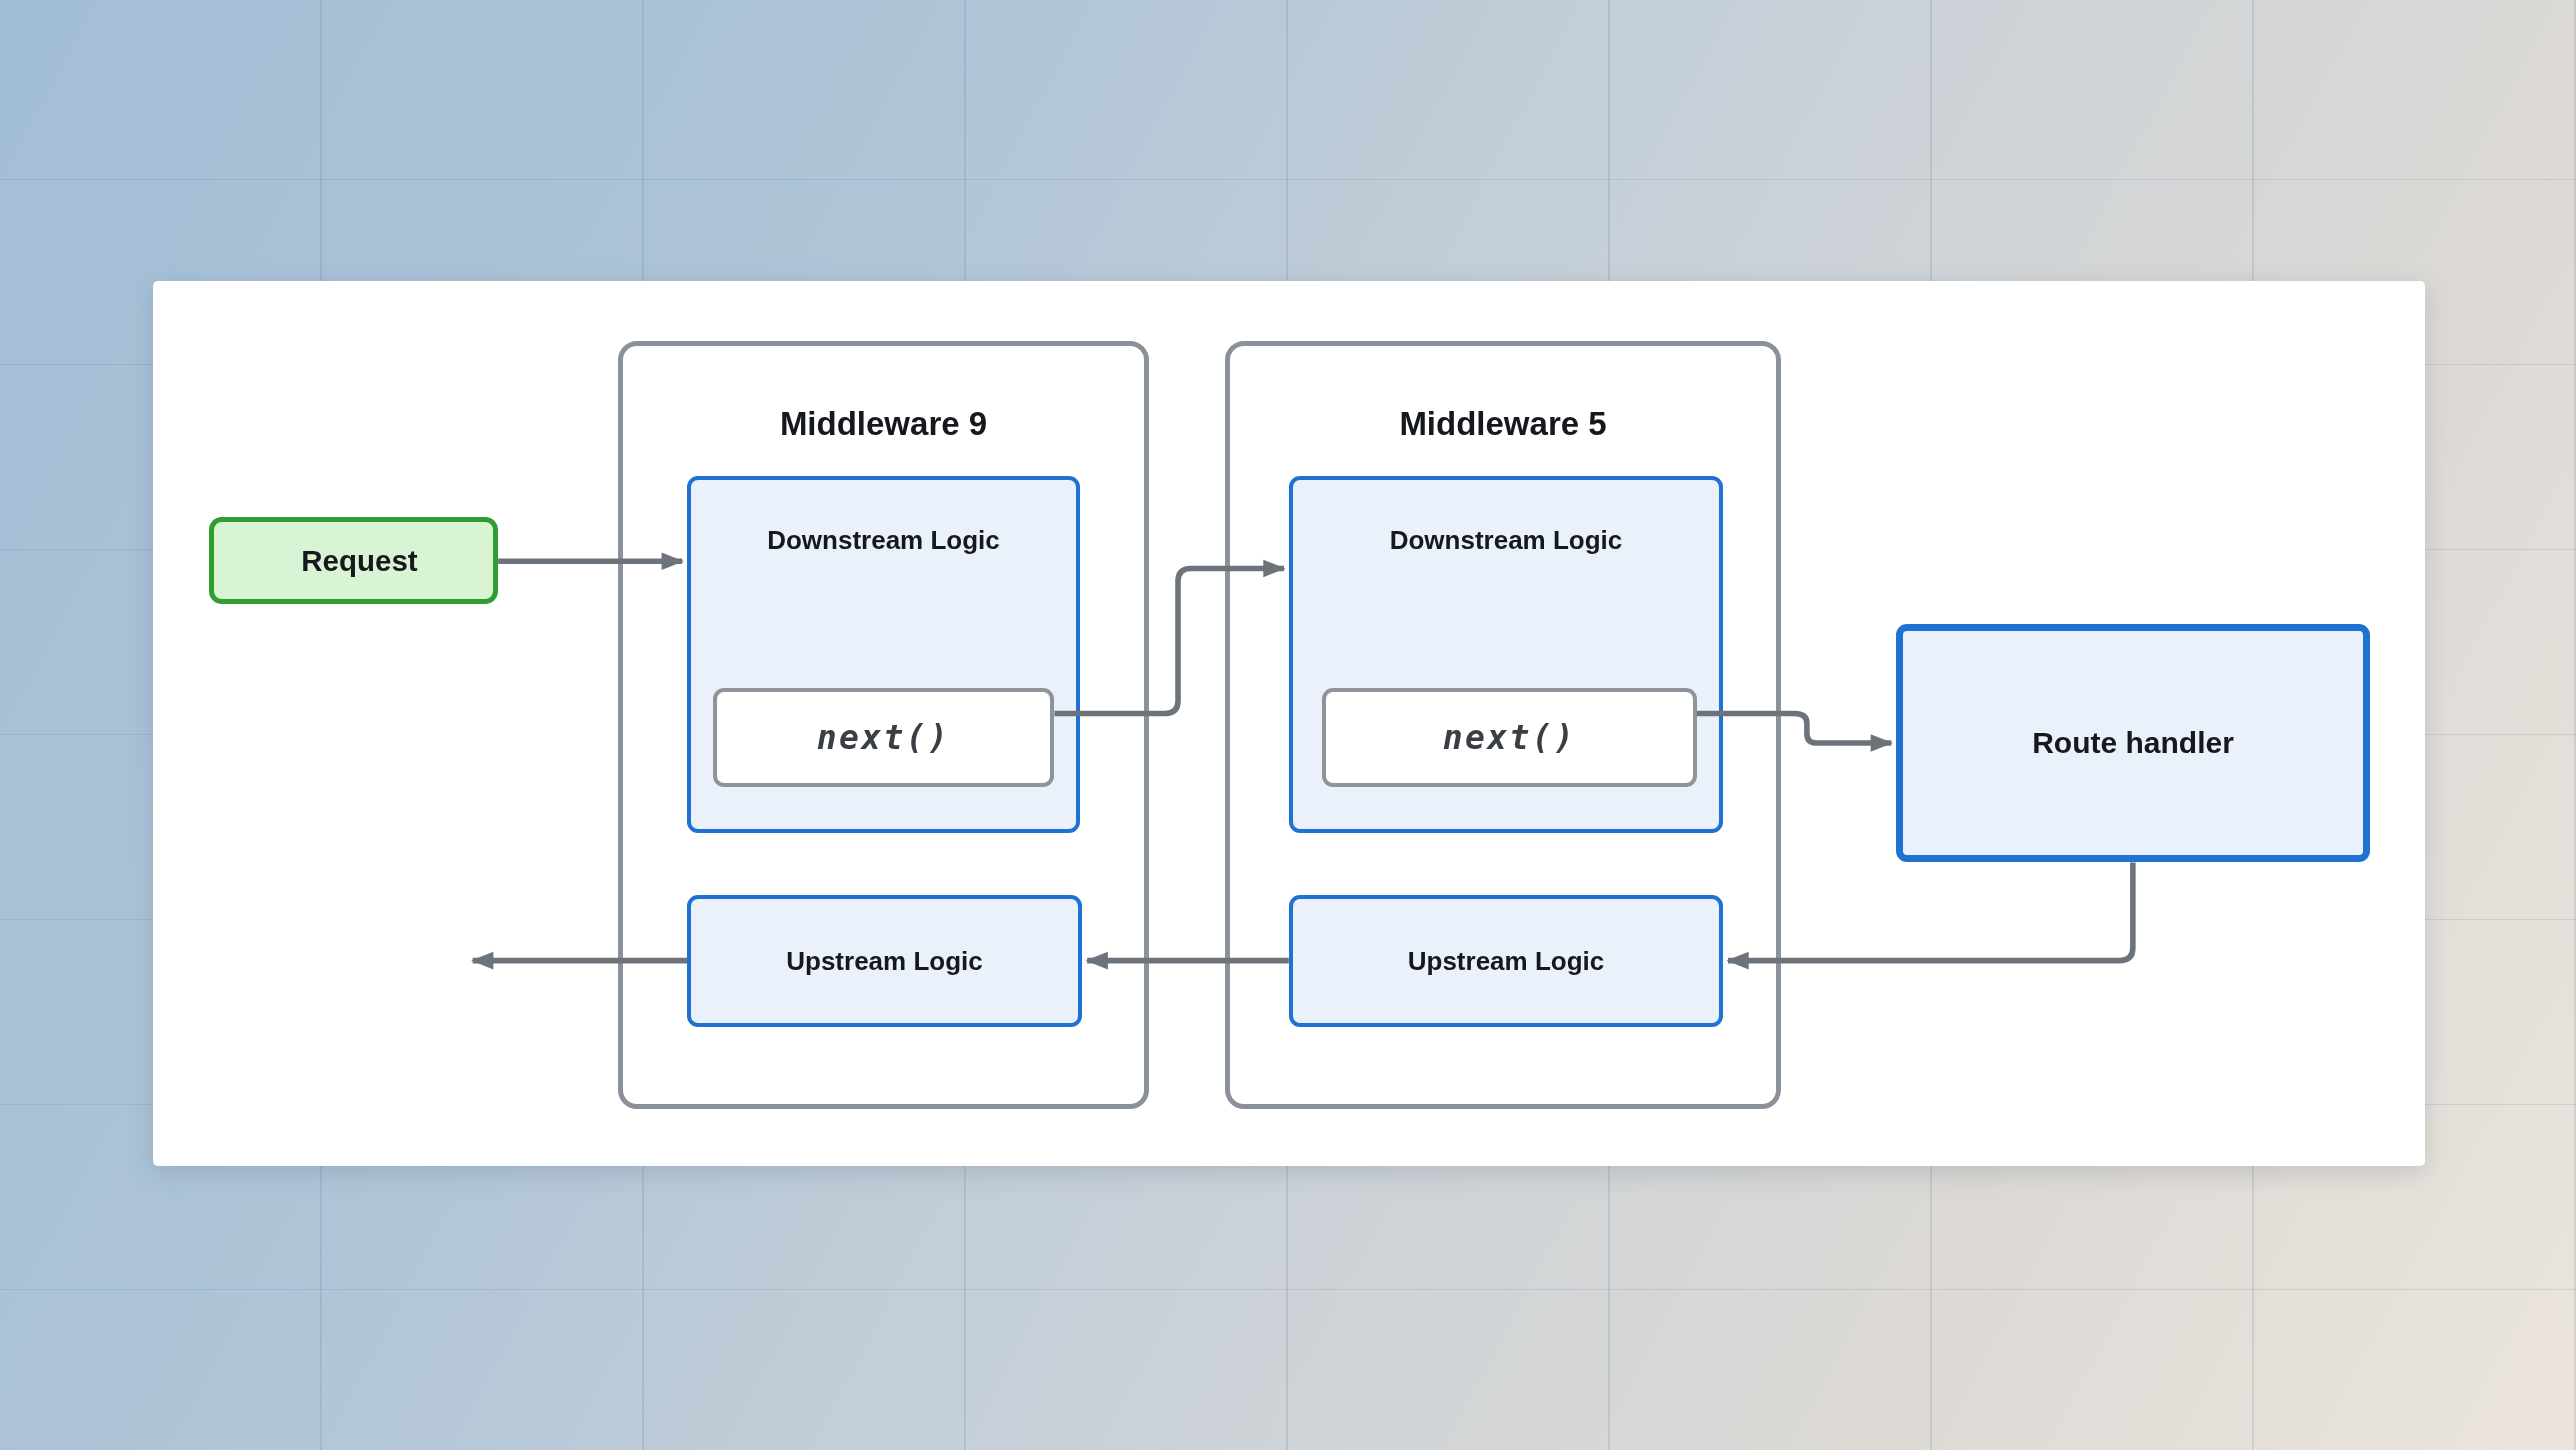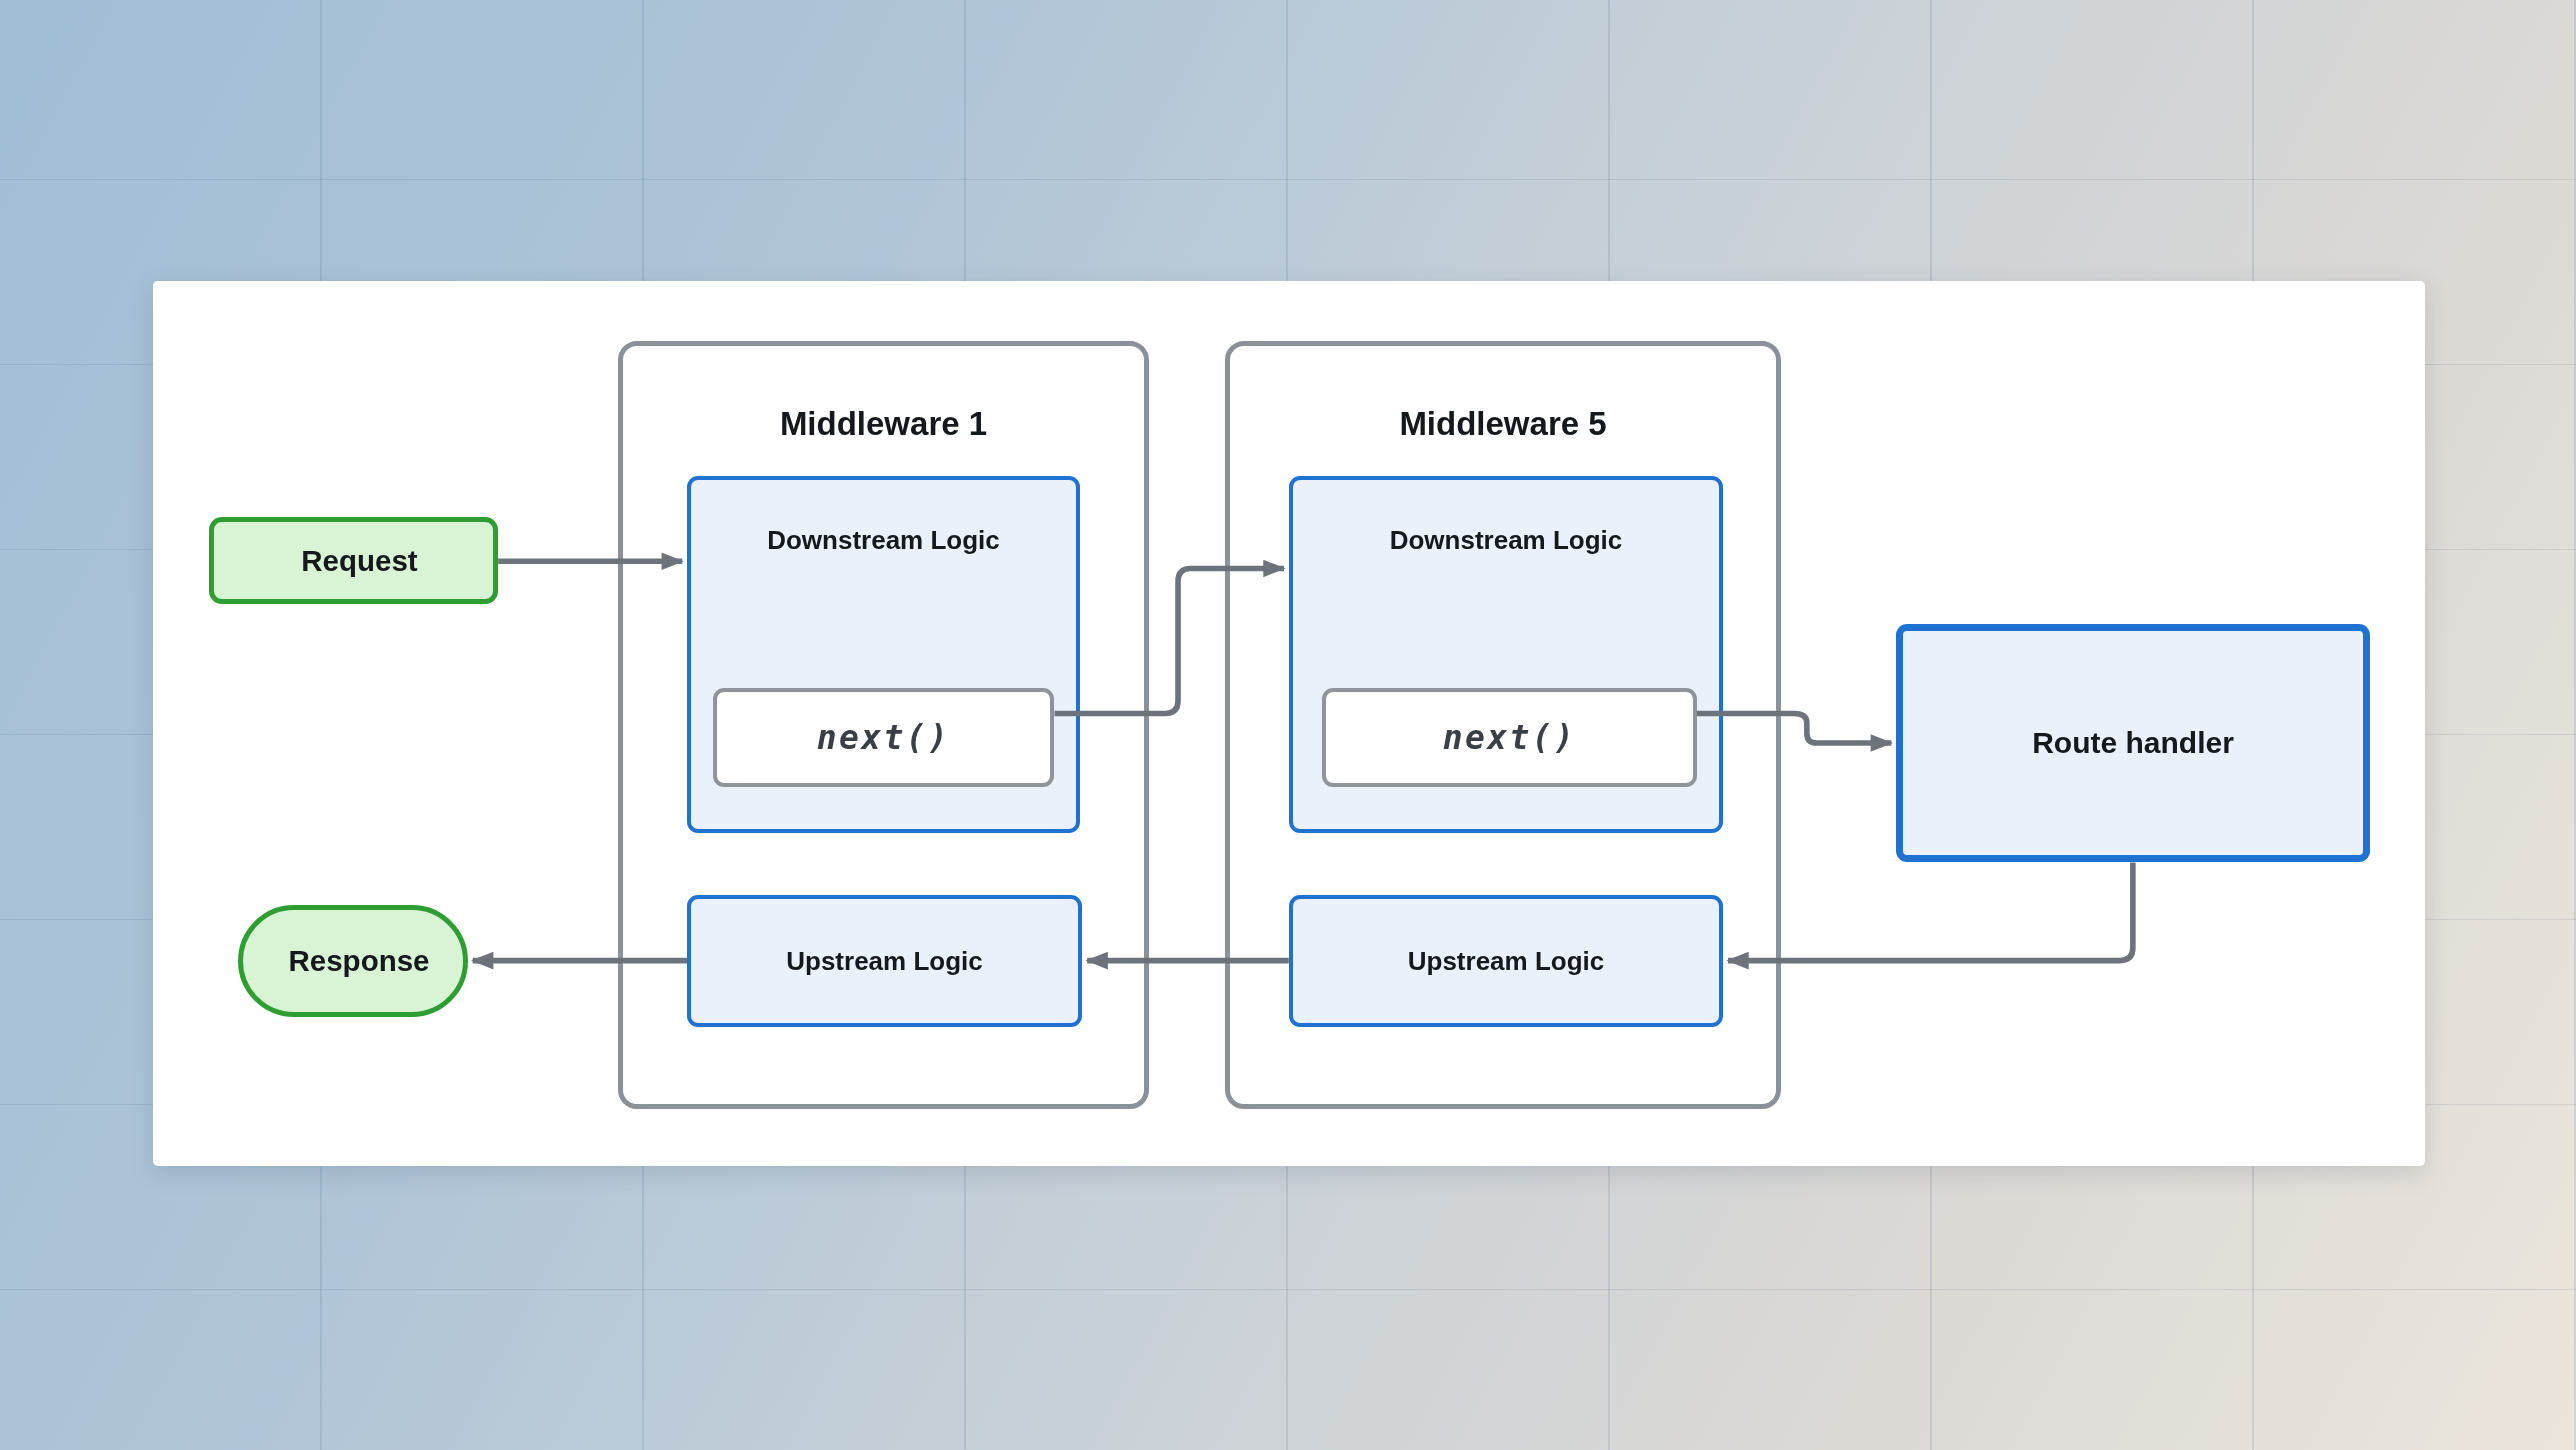--- a/index.html
+++ b/index.html
@@ -137,32 +137,29 @@
   #arrowhead path{ fill: var(--connector); }
 </style>
 </head>
 <body>
 
 <div class="stage">
 
   <div class="panel"></div>
 
   <div class="mw-container" id="mw1">
-    <div class="mw-title">Middleware 1</div>
+    <div class="mw-title">Middleware 9</div>
   </div>
 
   <div class="mw-container" id="mw2">
     <div class="mw-title">Middleware 5</div>
   </div>
 
   <div class="node terminal" id="request">
     <span>Request</span>
-  </div>
-  <div class="node terminal" id="response">
-    <span>Response</span>
   </div>
 
   <div class="blue-box" id="down1">
     <div class="down-label">Downstream Logic</div>
   </div>
   <div class="next-box" id="next1">
     <span>next()</span>
   </div>
   <div class="blue-box" id="up1">
     <span>Upstream Logic</span>

